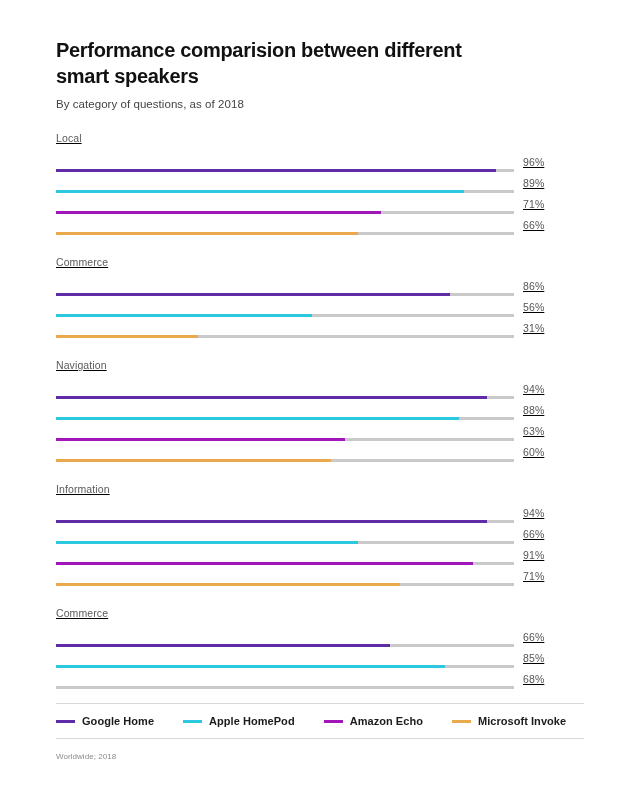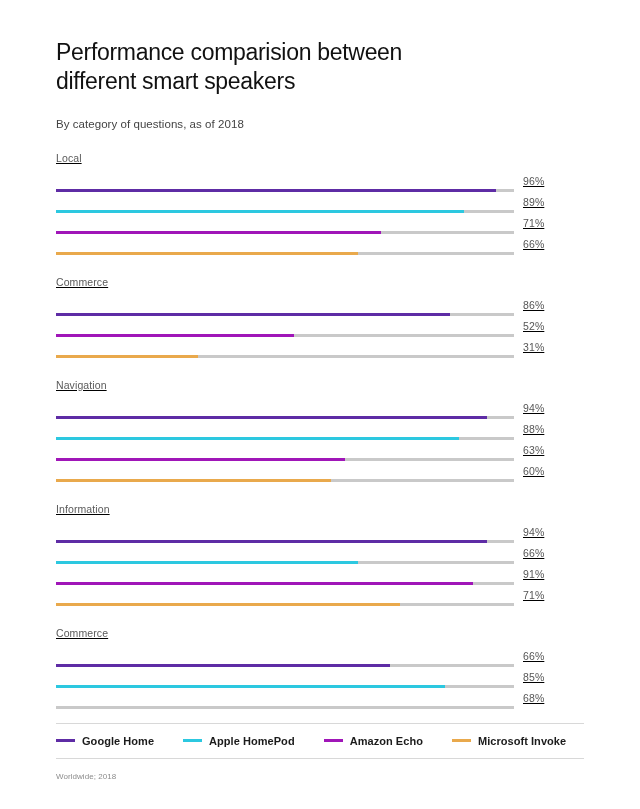--- a/index.html
+++ b/index.html
@@ -19,29 +19,29 @@
     background: #ffffff;
     padding: 0;
     overflow: hidden;
   }
 
   
   .header {
     padding: 38px 56px 0 56px;
   }
   .chart-title {
-    font-size: 23px;
-    font-weight: 400;
+    font-size: 20px;
+    font-weight: 700;
     line-height: 1.28;
     color: #111111;
     letter-spacing: -0.3px;
     max-width: 430px;
   }
   .chart-subtitle {
-    margin-top: 21px;
+    margin-top: 9px;
     font-size: 11.5px;
     font-weight: 400;
     color: #444444;
     letter-spacing: 0.05px;
   }
 
   
   .plot {
     margin-top: 22px;
     padding: 0 56px 0 56px;
@@ -186,23 +186,23 @@
       <div class="group">
         <div class="group-label">Commerce</div>
         <div class="bar-row">
           <div class="track">
             <div class="fill" style="width: 86%; background: rgb(94, 44, 165);"></div>
           </div>
           <div class="bar-value">86%</div>
         </div>
         <div class="bar-row">
           <div class="track">
-            <div class="fill" style="width: 52%; background: rgb(160, 22, 184);"></div>
-          </div>
-          <div class="bar-value">52%</div>
+            <div class="fill" style="width: 56%; background: rgb(44, 200, 224);"></div>
+          </div>
+          <div class="bar-value">56%</div>
         </div>
         <div class="bar-row">
           <div class="track">
             <div class="fill" style="width: 31%; background: rgb(233, 169, 76);"></div>
           </div>
           <div class="bar-value">31%</div>
         </div>
       </div>
       <div class="group">
         <div class="group-label">Navigation</div>

